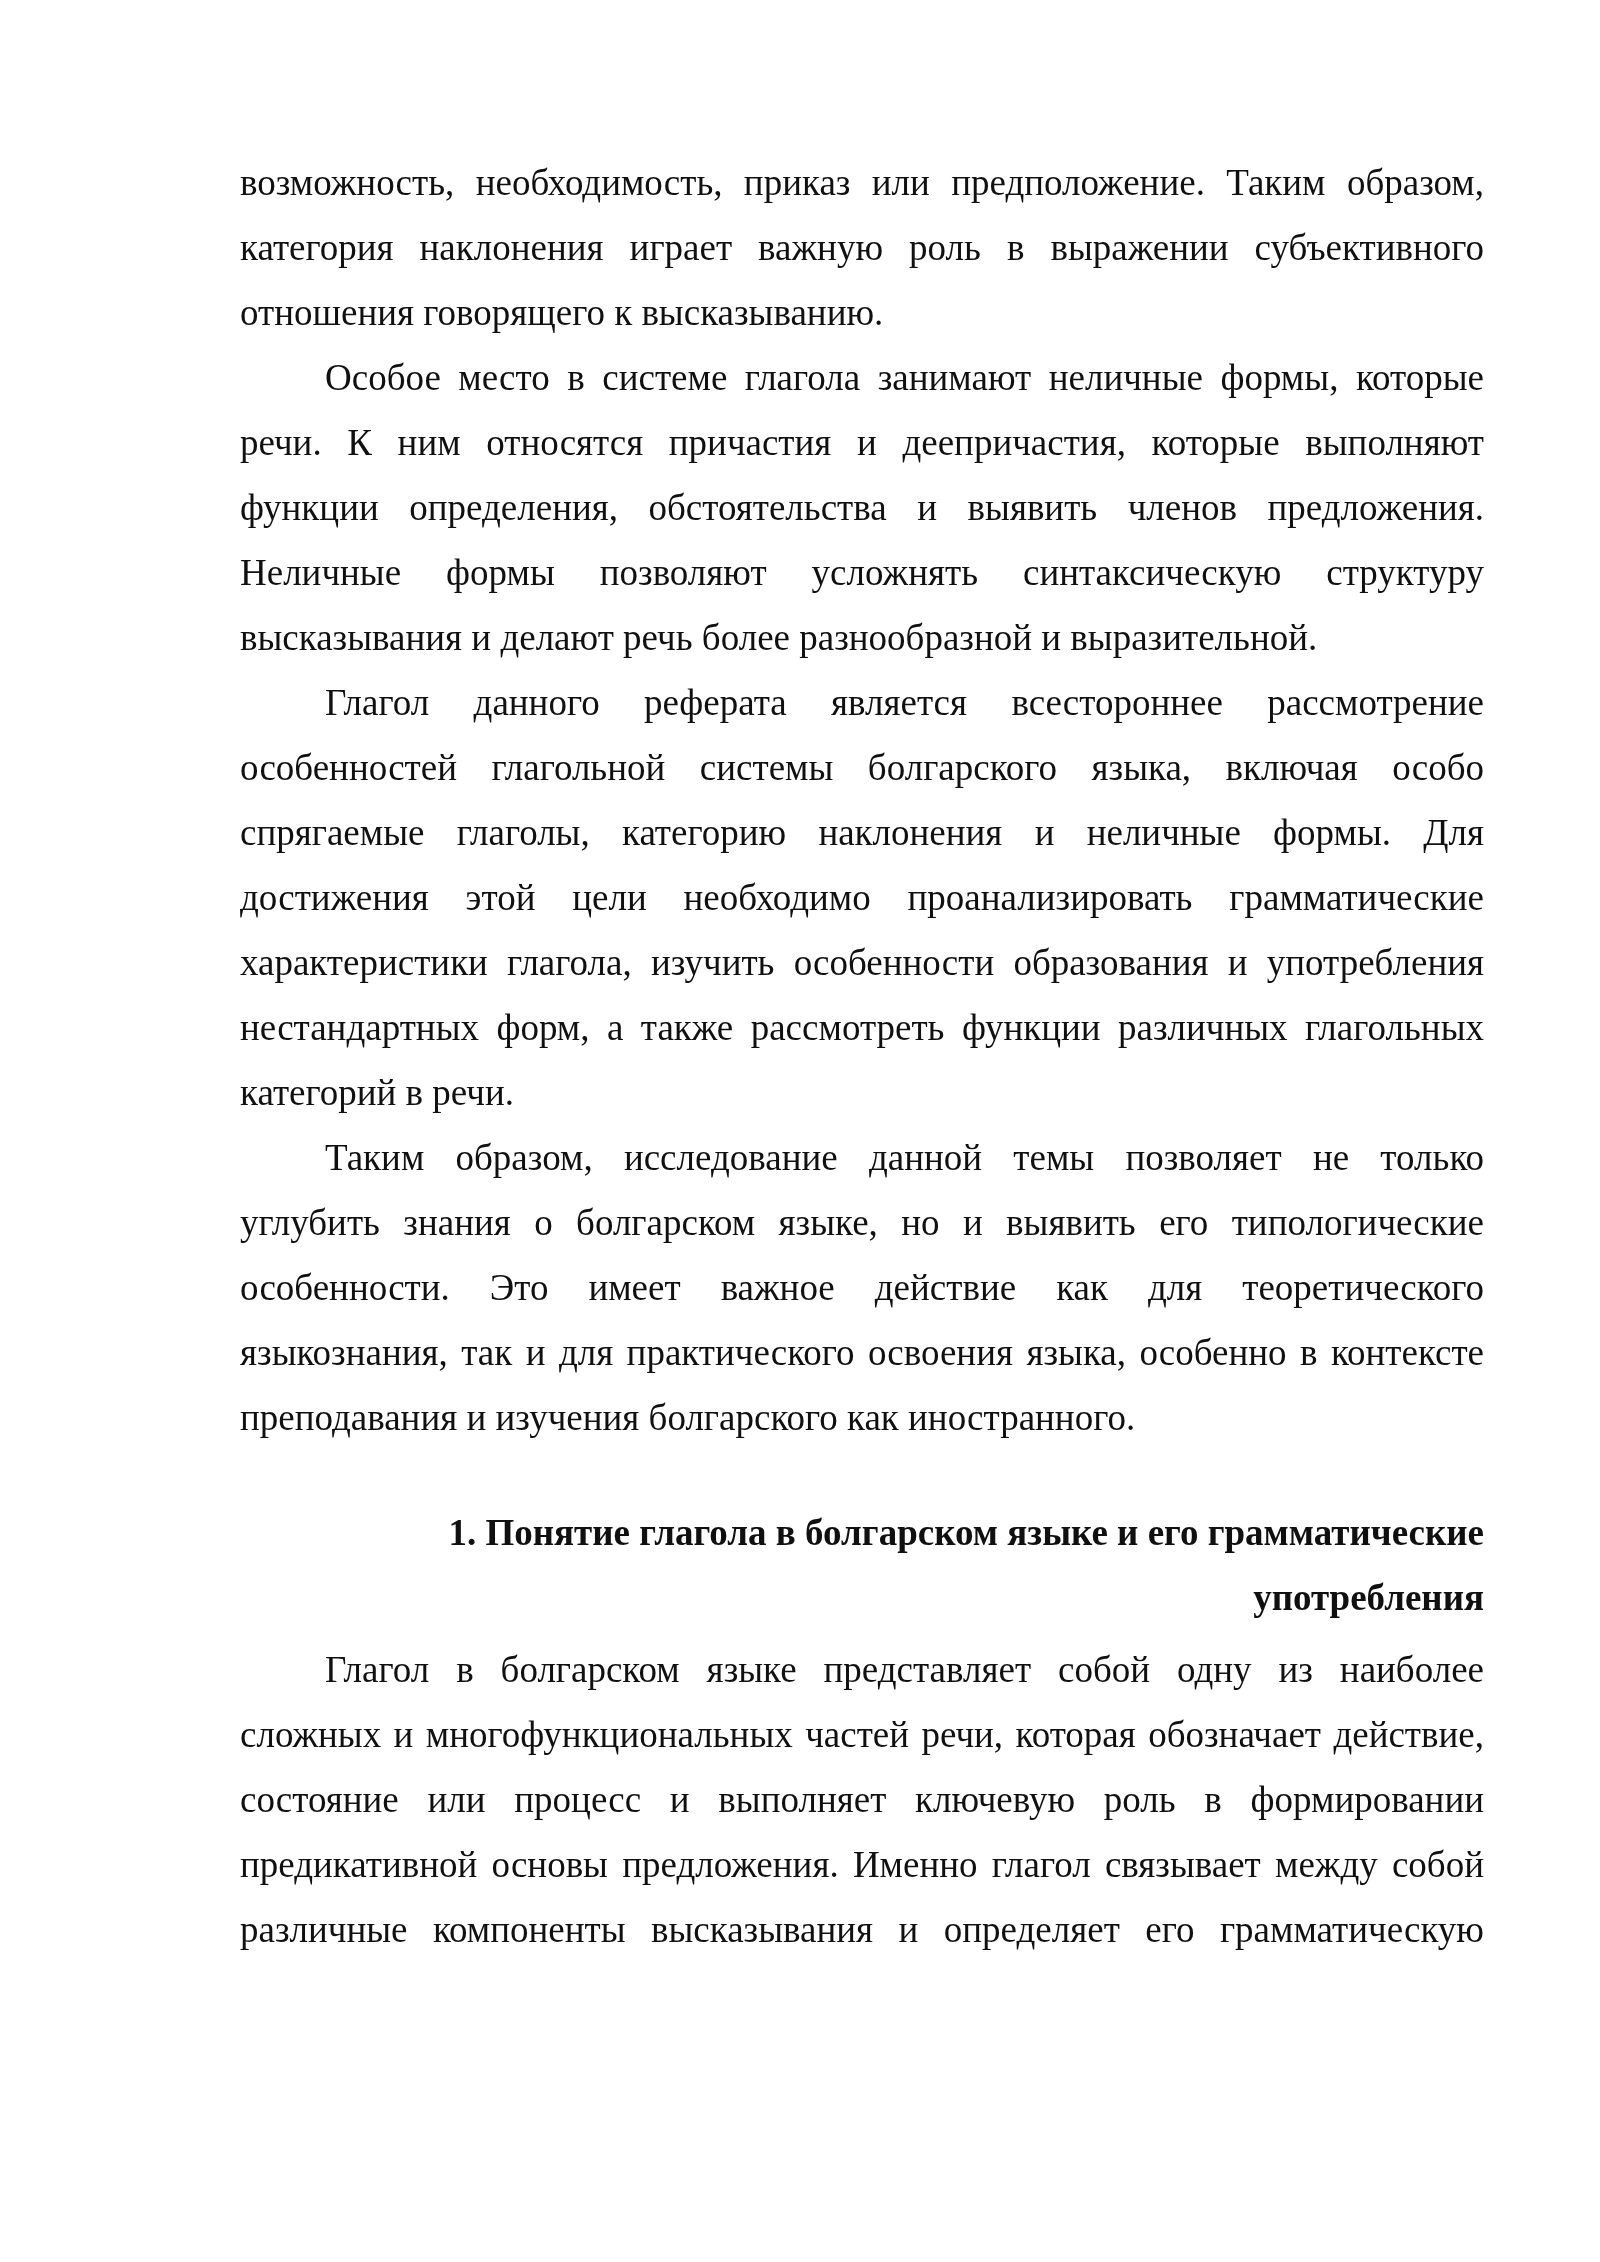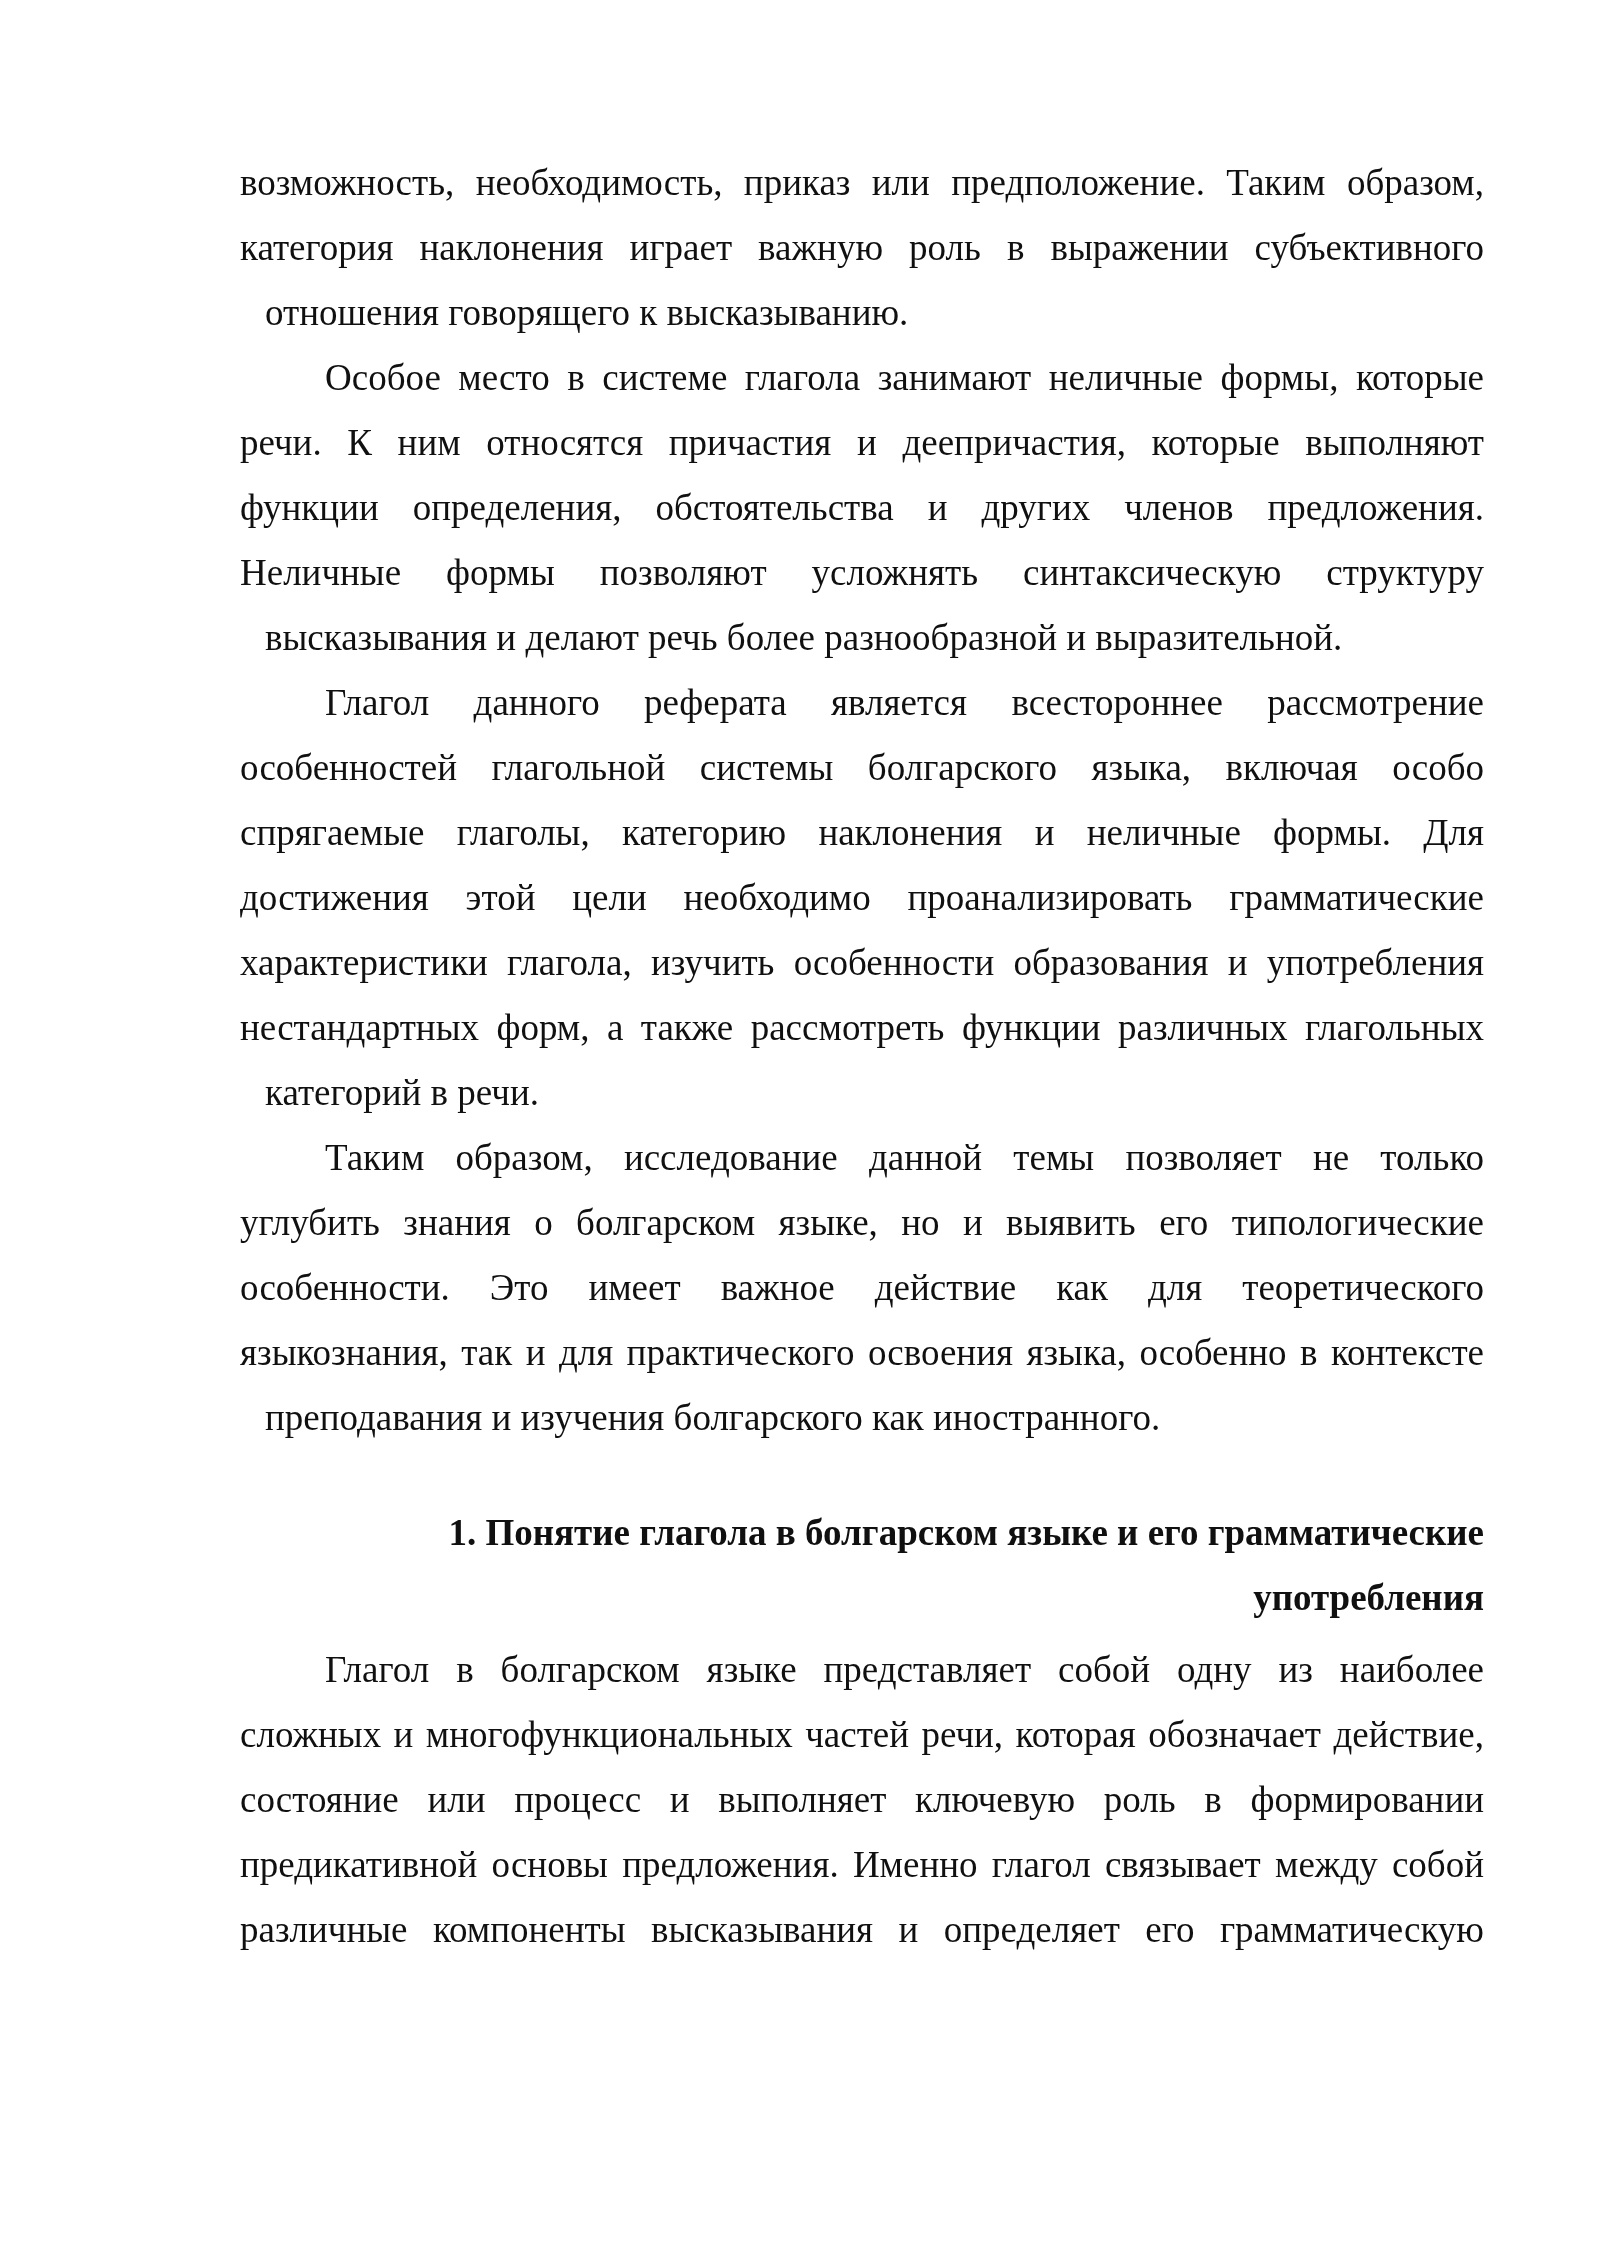--- a/index.html
+++ b/index.html
@@ -25,21 +25,20 @@
   }
   .line {
     height: 65px;
     line-height: 65px;
     text-align: justify;
     text-align-last: justify;
     overflow: hidden;
   }
   .line.last {
     text-align-last: left;
-    margin-left: 25px;
   }
   .line.indent {
     padding-left: 85px;
   }
   .heading-wrap {
     margin-top: 50px;
     margin-bottom: 7px;
   }
   .heading-line {
     height: 65px;
@@ -55,21 +54,21 @@
 <div class="page">
   <div class="text-block" id="doc">
       <div class="para">
         <div class="line">возможность, необходимость, приказ или предположение. Таким образом,</div>
         <div class="line">категория наклонения играет важную роль в выражении субъективного</div>
         <div class="line last">отношения говорящего к высказыванию.</div>
       </div>
       <div class="para">
         <div class="line indent">Особое место в системе глагола занимают неличные формы, которые</div>
         <div class="line">речи. К ним относятся причастия и деепричастия, которые выполняют</div>
-        <div class="line">функции определения, обстоятельства и других членов предложения.</div>
+        <div class="line">функции определения, обстоятельства и выявить членов предложения.</div>
         <div class="line">Неличные формы позволяют усложнять синтаксическую структуру</div>
         <div class="line last">высказывания и делают речь более разнообразной и выразительной.</div>
       </div>
       <div class="para">
         <div class="line indent">Глагол данного реферата является всестороннее рассмотрение</div>
         <div class="line">особенностей глагольной системы болгарского языка, включая особо</div>
         <div class="line">спрягаемые глаголы, категорию наклонения и неличные формы. Для</div>
         <div class="line">достижения этой цели необходимо проанализировать грамматические</div>
         <div class="line">характеристики глагола, изучить особенности образования и употребления</div>
         <div class="line">нестандартных форм, а также рассмотреть функции различных глагольных</div>

